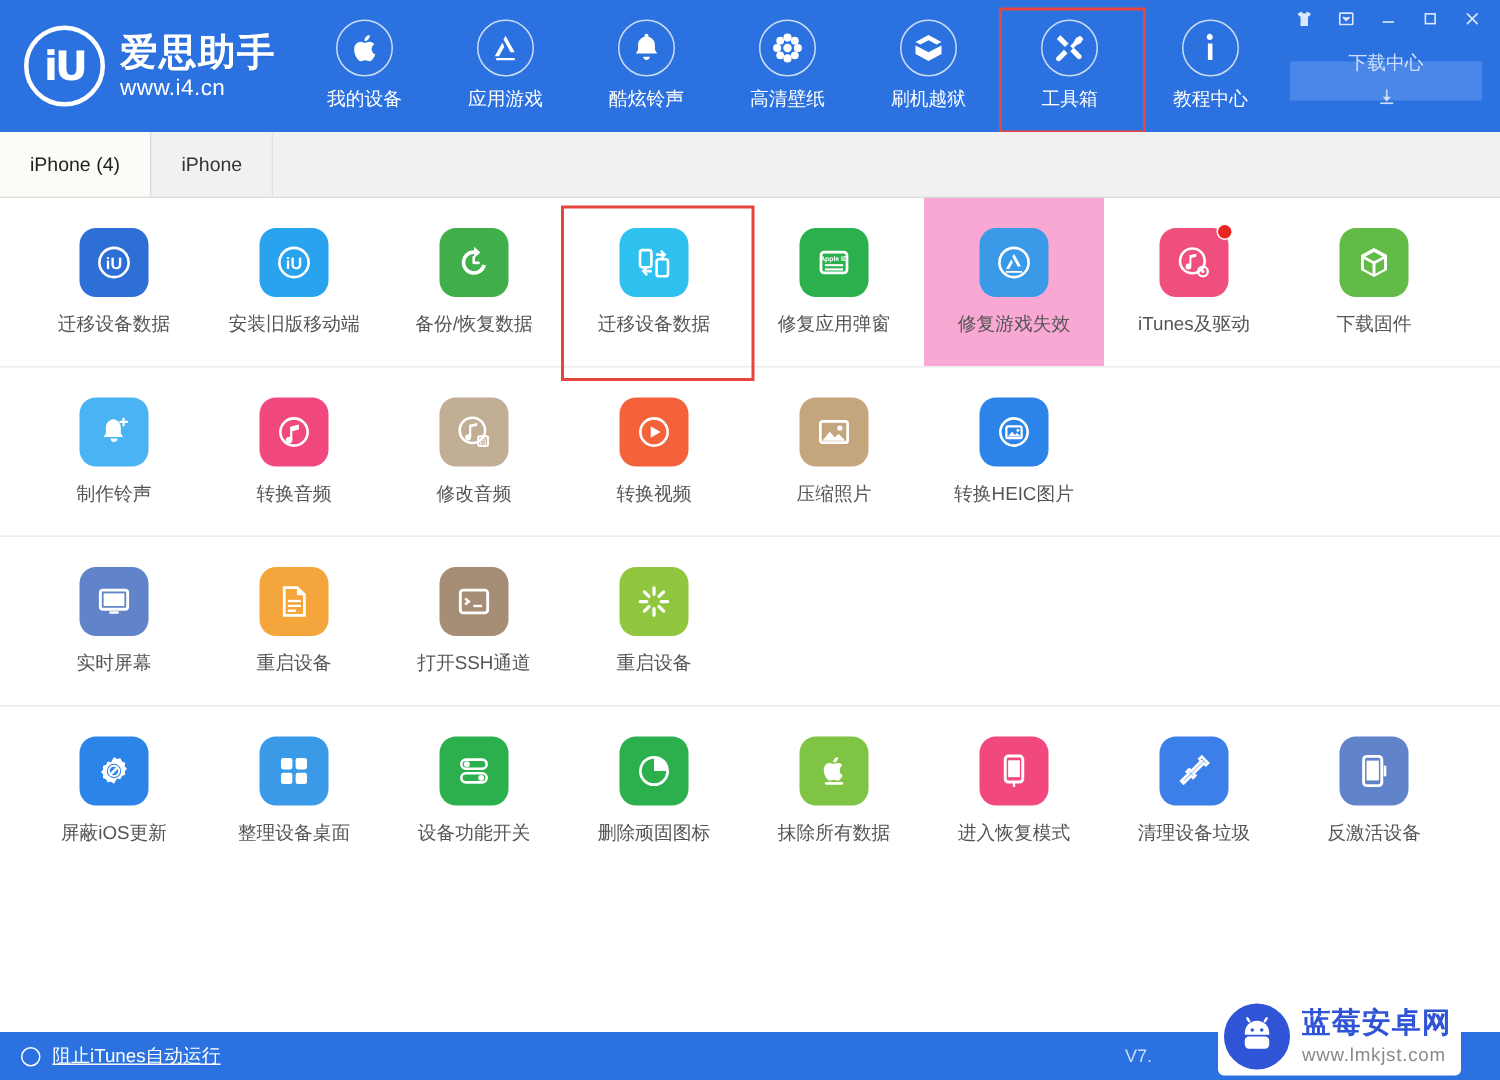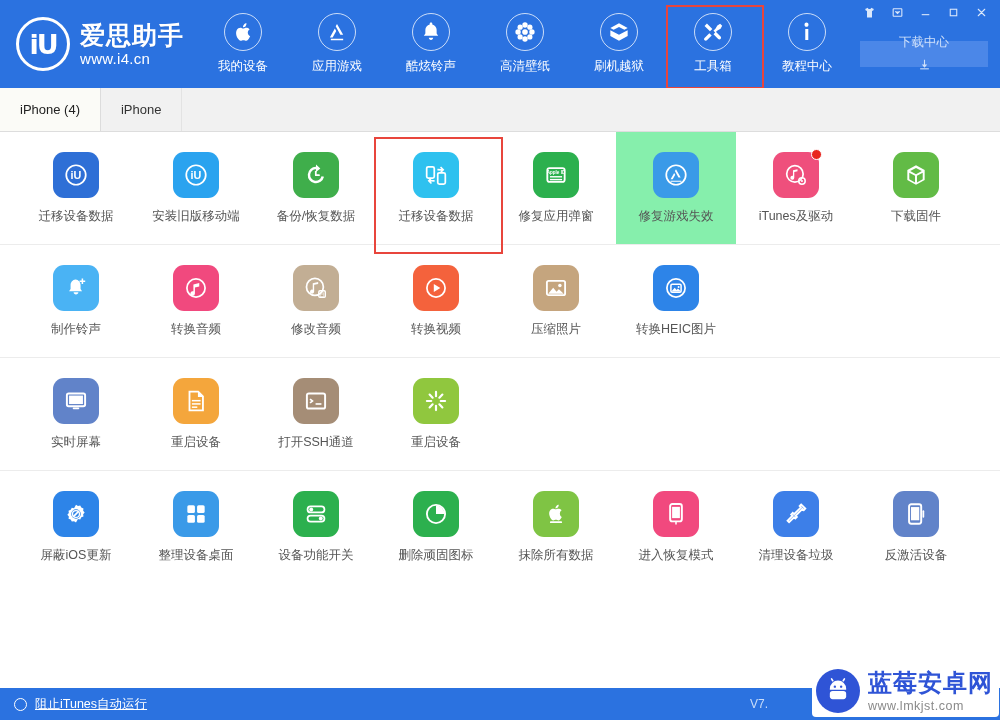--- a/index.html
+++ b/index.html
@@ -92,21 +92,21 @@
     position:relative;
     display:flex; padding:0 16px;
     border-bottom:1px solid #ececec;
   }
   .tool-row:last-child { border-bottom:none; }
   .tool {
     width:120px; height:112px;
     display:flex; flex-direction:column; align-items:center; justify-content:center;
     cursor:pointer; position:relative; gap:10px;
   }
-  .tool.hover { background:#86efac; }
+  .tool.hover { background:#f9a8d4; }
   .tool.outlined::after {
     content:""; position:absolute; left:-2px; top:5px;
     width:125px; height:113px; border:2px solid #e8453c; pointer-events:none;
   }
   .ico {
     width:46px; height:46px; border-radius:11px;
     display:flex; align-items:center; justify-content:center;
     position:relative; color:#fff;
   }
   .ico svg { display:block; }
@@ -140,21 +140,21 @@
     position:absolute; left:812px; top:665px;
     display:flex; align-items:center; gap:8px;
     background:#ffffff; padding:4px 6px 4px 4px; border-radius:4px;
   }
   #wm-badge {
     width:44px; height:44px; border-radius:50%;
     background:#2f54d6; display:flex; align-items:center; justify-content:center;
     flex:0 0 auto;
   }
   #wm-text { line-height:1.15; }
-  #wm-title { font-size:24px; font-weight:bold; color:#2f54d6; letter-spacing:1px; }
+  #wm-title { font-size:19px; font-weight:bold; color:#2f54d6; letter-spacing:1px; }
   #wm-url { font-size:12.5px; color:#8a8a8a; letter-spacing:.5px; margin-top:2px;}
 </style>
 </head>
 <body>
 
 <div id="header">
 
   <div id="brand">
     <div id="brand-logo">
       <span>iU</span>

